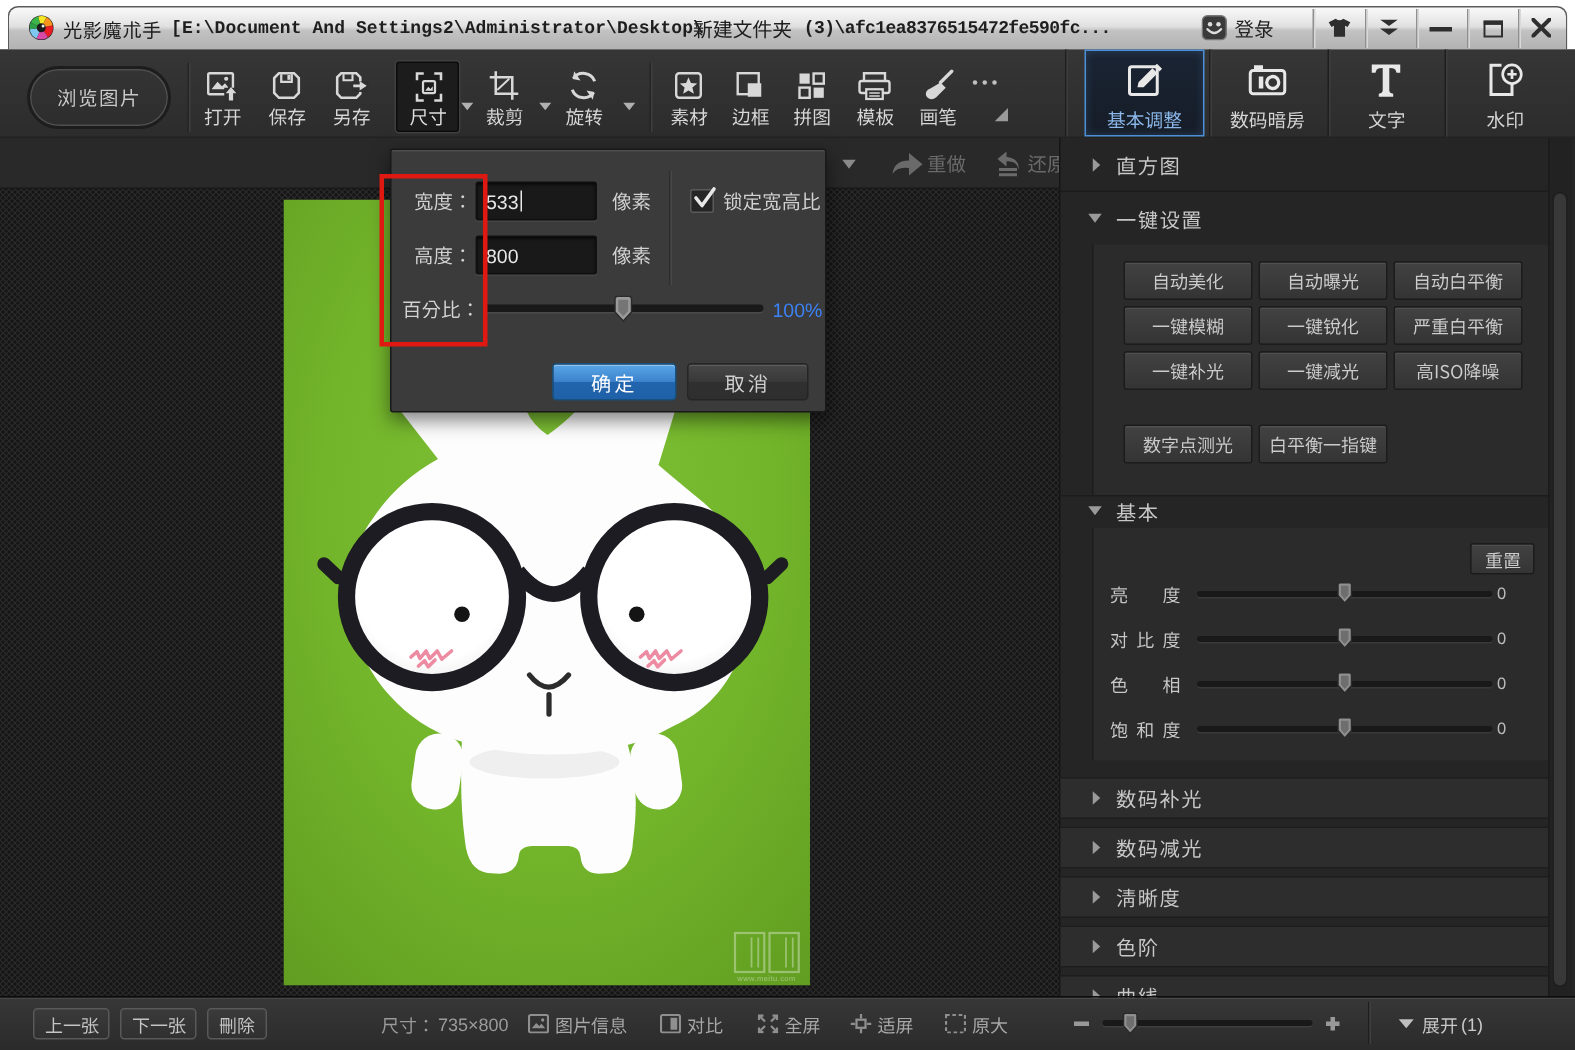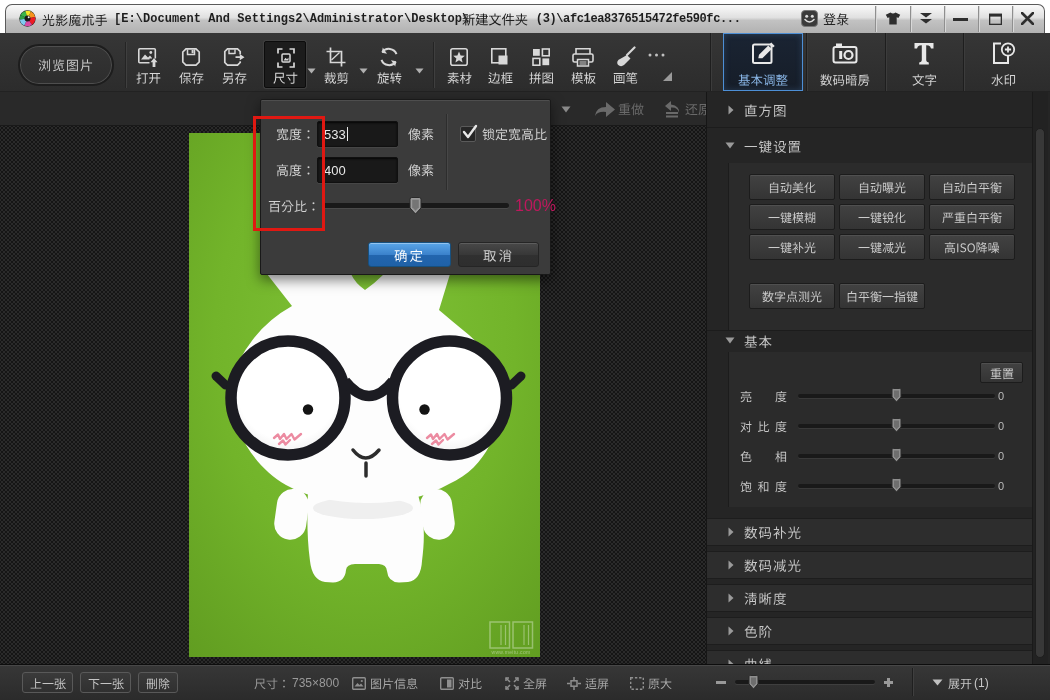--- a/index.html
+++ b/index.html
@@ -711,37 +711,37 @@
       <path transform="translate(0,14.2) scale(0.01300,-0.01300)" d="M459 105V558Q458 557 456 555Q453 558 448 562Q444 566 439 570Q428 578 416 586Q405 595 397 600Q436 637 468 688Q501 739 521 793L591 774Q571 719 539 666Q507 612 472 572H642V846H712V572H886Q880 585 872 600Q865 614 856 630Q835 665 809 701Q783 737 756 767L814 798Q828 783 842 767Q855 751 868 734Q894 699 916 664Q938 630 950 602L897 571V107H825V503H529V105ZM111 477V545H394V477H271V342H409V273H271V58L378 116L406 55L176 -70L147 -9L200 20V273H69V342H200V477ZM640 273V445H712V273Q712 227 702 180Q692 132 662 85Q632 38 573 -5Q514 -48 416 -82Q413 -76 408 -69Q403 -62 396 -54Q389 -46 382 -39Q376 -32 370 -27Q462 2 516 40Q570 77 597 117Q623 157 632 197Q640 237 640 273ZM179 837 245 816Q237 793 227 770Q217 746 206 723H415V656H170Q148 619 123 586Q98 553 71 526Q68 536 61 548Q54 561 46 574Q38 588 32 595Q78 640 117 704Q156 768 179 837ZM673 56 717 105Q737 96 759 86Q781 75 804 64Q850 41 892 18Q934 -6 962 -26L914 -80Q901 -70 884 -59Q868 -48 848 -36Q807 -11 760 14Q714 38 673 56Z M1211 534H1795V462H1539V295H1837V224H1539V21Q1576 14 1616 12Q1657 9 1701 9Q1715 9 1750 9Q1784 9 1826 9Q1867 9 1904 10Q1941 10 1959 10Q1950 -3 1942 -26Q1933 -49 1931 -66H1697Q1593 -66 1508 -50Q1423 -34 1358 10Q1293 54 1247 140Q1221 70 1184 14Q1147 -43 1098 -86Q1089 -76 1070 -60Q1050 -44 1036 -35Q1120 30 1164 135Q1208 240 1224 376L1301 368Q1291 296 1276 234Q1306 156 1353 110Q1400 65 1461 42V462H1211ZM1460 840H1539V726H1919V508H1842V654H1157V508H1083V726H1460Z M2795 110H2752Q2777 91 2798 72Q2818 53 2835 33L2777 9Q2738 56 2675 105L2718 121V352H2277V103H2203V416H2795ZM2158 677V565H2086V745H2460V837H2535V745H2915V565H2839V677ZM2657 1H2829Q2866 1 2877 27Q2882 40 2886 71Q2889 102 2891 151Q2917 129 2957 122Q2949 7 2926 -28Q2902 -64 2834 -64H2651Q2577 -64 2549 -44Q2523 -24 2523 31V192H2597V32Q2597 13 2608 7Q2619 1 2657 1ZM2441 238V316H2520V237Q2520 134 2450 67Q2349 -31 2094 -91Q2074 -54 2046 -30Q2289 19 2382 103Q2441 156 2441 238ZM2450 649V450H2375V523H2176V583H2375V649ZM2551 450V649H2625V583H2825V523H2625V450Z M3109 354H3852L3896 353V9Q3896 -22 3888 -40Q3879 -58 3855 -67Q3830 -76 3788 -78Q3747 -79 3685 -79Q3683 -63 3676 -43Q3669 -23 3661 -8Q3711 -9 3749 -9Q3787 -9 3800 -8Q3813 -7 3817 -3Q3821 1 3821 11V290H3182V-80H3109ZM3230 622H3769V415H3230ZM3309 224H3690V12H3375V-39H3309ZM3065 745H3456V841H3533V745H3934V679H3065ZM3302 567V470H3693V567ZM3375 67H3622V169H3375Z M4876 620 4932 556Q4869 515 4789 476Q4709 436 4630 402V75Q4630 34 4640 22Q4650 10 4686 10H4841Q4865 10 4876 26Q4888 41 4892 80Q4897 119 4900 192Q4914 182 4934 172Q4955 163 4971 159Q4966 78 4954 30Q4943 -19 4918 -40Q4893 -61 4845 -61H4677Q4628 -61 4601 -49Q4574 -37 4563 -7Q4552 23 4552 77V832L4630 831V475Q4699 508 4765 546Q4831 585 4876 620ZM4173 834H4250V531H4476V457H4250V63Q4312 77 4378 92Q4443 107 4508 122L4515 50Q4436 31 4356 12Q4275 -8 4200 -26Q4126 -43 4063 -58L4039 19H4040Q4069 25 4102 32Q4136 38 4173 46Z" fill="#d2d2d2"></path>
     </svg>
   </div>
 <div style="position:absolute;left:276px;top:160px;height:20px;display:flex;align-items:center">
     <svg class="hz " width="39.0" height="17.2" style="vertical-align:middle;margin-top:0px">
       <path transform="translate(0,14.2) scale(0.01300,-0.01300)" d="M109 354H852L896 353V9Q896 -22 888 -40Q879 -58 855 -67Q830 -76 788 -78Q747 -79 685 -79Q683 -63 676 -43Q669 -23 661 -8Q711 -9 749 -9Q787 -9 800 -8Q813 -7 817 -3Q821 1 821 11V290H182V-80H109ZM230 622H769V415H230ZM309 224H690V12H375V-39H309ZM65 745H456V841H533V745H934V679H65ZM302 567V470H693V567ZM375 67H622V169H375Z M1239 268H1809L1822 271L1869 246Q1835 181 1784 132Q1732 83 1667 46Q1732 23 1806 7Q1881 -9 1962 -17Q1950 -29 1938 -48Q1925 -67 1918 -81Q1827 -69 1744 -47Q1660 -25 1588 8Q1508 -26 1418 -47Q1328 -68 1234 -80Q1230 -66 1220 -48Q1210 -29 1201 -16Q1283 -8 1362 8Q1441 23 1512 48Q1464 77 1424 113Q1384 149 1354 192L1392 206H1239ZM1225 560H1386V647H1458V560H1702V647H1775V560H1936V498H1775V332H1386V498H1225ZM1492 840H1569V741H1945V673H1195V453Q1195 395 1192 326Q1188 257 1178 185Q1167 113 1148 44Q1128 -24 1095 -81Q1085 -71 1066 -58Q1046 -45 1033 -39Q1064 15 1082 78Q1100 140 1108 206Q1117 272 1120 335Q1122 398 1122 453V741H1492ZM1458 498V392H1702V498ZM1758 206H1426Q1456 168 1497 136Q1538 105 1589 80Q1641 104 1684 136Q1727 167 1758 206Z M2500 54Q2470 54 2447 74Q2424 95 2424 129Q2424 164 2447 184Q2470 205 2500 205Q2530 205 2553 184Q2576 164 2576 129Q2576 95 2553 74Q2530 54 2500 54ZM2500 544Q2470 544 2447 564Q2424 585 2424 619Q2424 654 2447 674Q2470 694 2500 694Q2530 694 2553 674Q2576 654 2576 619Q2576 585 2553 564Q2530 544 2500 544Z" fill="#d2d2d2"></path>
     </svg>
   </div>
 <div class="abs" style="left:317px;top:157px;width:81px;height:26px;background:#191919;border:1px solid #101010;
 border-radius:2px;box-shadow:inset 0 1px 2px rgba(0,0,0,.8),0 1px 0 rgba(255,255,255,.06);display:flex;align-items:center;
-font-size:13px;color:#e8e8e8;padding-left:6px">400</div>
+font-size:13px;color:#e8e8e8;padding-left:6px">800</div>
 <div style="position:absolute;left:408px;top:160px;height:20px;display:flex;align-items:center">
     <svg class="hz " width="26.0" height="17.2" style="vertical-align:middle;margin-top:0px">
       <path transform="translate(0,14.2) scale(0.01300,-0.01300)" d="M471 839 545 827Q531 801 515 777H717L723 779L769 747Q754 721 736 694Q717 668 697 644H923V420H712Q732 342 761 274Q797 299 835 330Q873 361 899 387L952 343Q915 311 870 278Q825 245 787 221Q821 156 866 104Q911 53 967 22Q954 12 940 -6Q925 -23 917 -37Q850 6 798 75Q746 144 708 232Q671 320 647 420H626Q597 397 561 374Q625 321 658 258Q692 194 700 132Q707 69 694 20Q680 -29 649 -52Q627 -70 605 -76Q583 -82 553 -83Q537 -83 517 -82Q497 -81 476 -80Q475 -66 470 -48Q466 -29 457 -15Q481 -17 502 -18Q524 -19 538 -19Q557 -19 572 -16Q586 -13 599 -2Q620 13 629 49Q638 85 631 132Q587 95 532 59Q477 23 420 -7Q362 -37 308 -57Q301 -43 290 -27Q278 -11 267 -1Q326 18 391 49Q456 80 515 118Q574 156 615 195Q603 227 585 256Q549 229 504 202Q460 175 414 152Q367 130 325 114Q318 125 308 140Q297 155 286 165Q330 178 379 199Q428 220 474 246Q521 271 555 297Q535 322 510 343Q464 318 415 296Q366 274 320 257Q313 268 300 284Q286 300 275 310Q339 329 406 358Q473 386 528 420H337V571Q323 558 308 547Q298 558 282 570Q267 583 253 590Q330 645 386 713Q441 781 471 839ZM233 834 303 815Q271 714 225 617V-81H153V482Q107 406 58 348Q53 362 40 386Q28 411 18 425Q62 475 102 541Q142 607 176 682Q209 757 233 834ZM658 589V475H850V589ZM406 589V475H590V589ZM615 644Q630 660 644 680Q658 699 670 719H475Q461 700 446 681Q430 662 413 644ZM704 456H703Q703 456 703 456Q703 456 703 456Z M1616 448 1684 411Q1625 362 1552 311Q1479 260 1409 218Q1493 219 1582 220Q1671 222 1761 224Q1706 263 1653 293L1705 334Q1748 311 1794 280Q1841 250 1882 218Q1922 187 1948 159L1893 115Q1871 138 1836 168Q1761 166 1685 164Q1609 162 1535 161V-79H1461V159Q1350 156 1250 154Q1149 152 1070 151L1064 214H1063Q1112 214 1172 214Q1231 215 1297 216Q1319 229 1342 243Q1304 271 1252 302Q1201 333 1154 356L1203 399Q1234 384 1267 366Q1294 387 1323 412Q1352 438 1377 463H1060V523H1458V588H1168V646H1458V710H1112V768H1458V842H1533V768H1894V710H1533V646H1836V588H1533V523H1940V463H1475Q1438 430 1398 396Q1357 362 1320 337Q1343 323 1364 310Q1386 296 1403 283Q1462 324 1518 368Q1575 411 1616 448ZM1289 131 1357 105Q1323 73 1280 42Q1236 11 1190 -16Q1143 -42 1100 -62Q1090 -51 1072 -35Q1055 -19 1042 -11Q1109 15 1176 53Q1243 91 1289 131ZM1634 92 1689 132Q1731 113 1778 88Q1825 63 1867 37Q1909 11 1937 -12L1879 -57Q1853 -34 1812 -7Q1771 20 1724 46Q1677 72 1634 92Z" fill="#d2d2d2"></path>
     </svg>
   </div>
 <div style="position:absolute;left:268px;top:196px;height:20px;display:flex;align-items:center">
     <svg class="hz " width="52.0" height="17.2" style="vertical-align:middle;margin-top:0px">
       <path transform="translate(0,14.2) scale(0.01300,-0.01300)" d="M64 786H938V713H538Q529 675 519 636Q509 598 499 564H841V-80H762V-16H256V-80H180V564H422Q429 597 436 636Q444 676 450 713H64ZM256 55H762V242H256ZM762 311V494H256V311Z M1261 735 1340 717Q1313 641 1274 572Q1235 503 1188 446H1792Q1792 446 1792 432Q1791 418 1790 410Q1782 259 1773 166Q1764 73 1752 24Q1740 -24 1722 -43Q1706 -62 1689 -69Q1672 -76 1646 -78Q1624 -79 1585 -78Q1546 -78 1504 -76Q1503 -59 1496 -38Q1490 -18 1479 -3Q1523 -7 1562 -8Q1600 -8 1617 -8Q1632 -8 1641 -6Q1650 -3 1657 4Q1671 17 1681 58Q1691 98 1699 175Q1707 252 1714 376H1456Q1423 208 1346 98Q1270 -13 1142 -79Q1133 -68 1114 -50Q1095 -32 1082 -22Q1206 33 1276 131Q1346 229 1373 376H1187V445Q1146 395 1102 357Q1092 368 1072 385Q1052 402 1038 412Q1111 468 1169 553Q1227 638 1261 735ZM1368 824H1684Q1708 742 1750 666Q1792 591 1848 530Q1905 470 1970 433Q1957 422 1941 402Q1925 382 1916 365Q1852 407 1798 468Q1743 529 1700 602Q1658 675 1630 753H1368Z M2876 620 2932 556Q2869 515 2789 476Q2709 436 2630 402V75Q2630 34 2640 22Q2650 10 2686 10H2841Q2865 10 2876 26Q2888 41 2892 80Q2897 119 2900 192Q2914 182 2934 172Q2955 163 2971 159Q2966 78 2954 30Q2943 -19 2918 -40Q2893 -61 2845 -61H2677Q2628 -61 2601 -49Q2574 -37 2563 -7Q2552 23 2552 77V832L2630 831V475Q2699 508 2765 546Q2831 585 2876 620ZM2173 834H2250V531H2476V457H2250V63Q2312 77 2378 92Q2443 107 2508 122L2515 50Q2436 31 2356 12Q2275 -8 2200 -26Q2126 -43 2063 -58L2039 19H2040Q2069 25 2102 32Q2136 38 2173 46Z M3500 54Q3470 54 3447 74Q3424 95 3424 129Q3424 164 3447 184Q3470 205 3500 205Q3530 205 3553 184Q3576 164 3576 129Q3576 95 3553 74Q3530 54 3500 54ZM3500 544Q3470 544 3447 564Q3424 585 3424 619Q3424 654 3447 674Q3470 694 3500 694Q3530 694 3553 674Q3576 654 3576 619Q3576 585 3553 564Q3530 544 3500 544Z" fill="#d2d2d2"></path>
     </svg>
   </div>
 <div class="abs" style="left:322px;top:203px;width:187px;height:5px;background:#191919;border-radius:2.5px;box-shadow:0 1px 0 rgba(255,255,255,.08)"></div>
 <svg class="abs" style="left:409px;top:197px" width="13" height="18">
 <path d="M1 2 A1.8 1.8 0 0 1 2.8 0.5 L10.2 0.5 A1.8 1.8 0 0 1 12 2 L12 11 L6.5 17 L1 11 Z" fill="#9a9a9a" stroke="#2a2a2a"></path>
 <path d="M3.2 2.8 L9.8 2.8 L9.8 10.3 L6.5 13.8 L3.2 10.3 Z" fill="#757575"></path>
   </svg>
-<div class="abs" style="left:515px;top:197px;height:18px;display:flex;align-items:center;font-size:16px;color:#be185d">100%</div>
+<div class="abs" style="left:515px;top:197px;height:18px;display:flex;align-items:center;font-size:13px;color:#3b82f6">100%</div>
 <div class="abs" style="left:368px;top:242px;width:83px;height:25px;border-radius:3px;border:1px solid #17507e;
 background:linear-gradient(#5aa6e8,#3b82cc 50%,#2265ae 51%,#1f61a8);box-shadow:inset 0 1px 0 rgba(255,255,255,.35)"></div>
 <div style="position:absolute;left:368px;top:242px;width:83px;height:25px;display:flex;align-items:center;justify-content:center">
     <svg class="hz " width="31.0" height="17.8" style="vertical-align:middle;margin-top:0px">
       <path transform="translate(0,14.8) scale(0.01350,-0.01350)" d="M574 841 643 823Q631 790 617 757H752L768 758L779 762L828 729Q812 694 790 656Q767 619 744 586H888V585L926 584V5Q926 -26 918 -44Q910 -61 889 -69Q868 -78 832 -80Q796 -82 744 -82Q742 -66 736 -46Q729 -25 721 -10Q759 -11 792 -12Q825 -12 835 -11Q846 -10 850 -6Q853 -2 853 8V169H523Q512 102 486 36Q460 -30 410 -82Q403 -71 385 -56Q367 -41 356 -34Q405 16 428 77Q450 138 457 201Q464 264 464 320V506Q454 495 444 484Q435 494 418 510Q400 525 387 534Q446 590 495 672Q544 753 574 841ZM49 785H423V716H245Q236 656 224 598Q212 541 197 487H389V59H191V-25H124V293Q101 247 74 209Q68 220 53 241Q38 262 27 274Q58 317 82 370Q106 424 124 486V488H125Q140 541 152 598Q164 656 172 716H49ZM191 420V126H321V420ZM525 586H669Q685 609 702 638Q718 666 731 694H588Q559 637 525 586ZM723 235H853V352H723ZM534 352V320Q534 300 534 278Q533 257 531 235H657V352ZM853 521H723V412H853ZM657 521H534V412H657Z M1359 534H1943V462H1687V295H1985V224H1687V21Q1724 14 1764 12Q1805 9 1849 9Q1863 9 1898 9Q1932 9 1974 9Q2015 9 2052 10Q2089 10 2107 10Q2098 -3 2090 -26Q2081 -49 2079 -66H1845Q1741 -66 1656 -50Q1571 -34 1506 10Q1441 54 1395 140Q1369 70 1332 14Q1295 -43 1246 -86Q1237 -76 1218 -60Q1198 -44 1184 -35Q1268 30 1312 135Q1356 240 1372 376L1449 368Q1439 296 1424 234Q1454 156 1501 110Q1548 65 1609 42V462H1359ZM1608 840H1687V726H2067V508H1990V654H1305V508H1231V726H1608Z" fill="#ffffff"></path>
     </svg>
   </div>
 <div class="abs" style="left:458px;top:242px;width:81px;height:25px;border-radius:3px;border:1px solid #252525;
 background:linear-gradient(#484848,#383838 50%,#303030 51%,#2e2e2e);box-shadow:inset 0 1px 0 rgba(255,255,255,.12)"></div>
 <div style="position:absolute;left:458px;top:242px;width:81px;height:25px;display:flex;align-items:center;justify-content:center">

